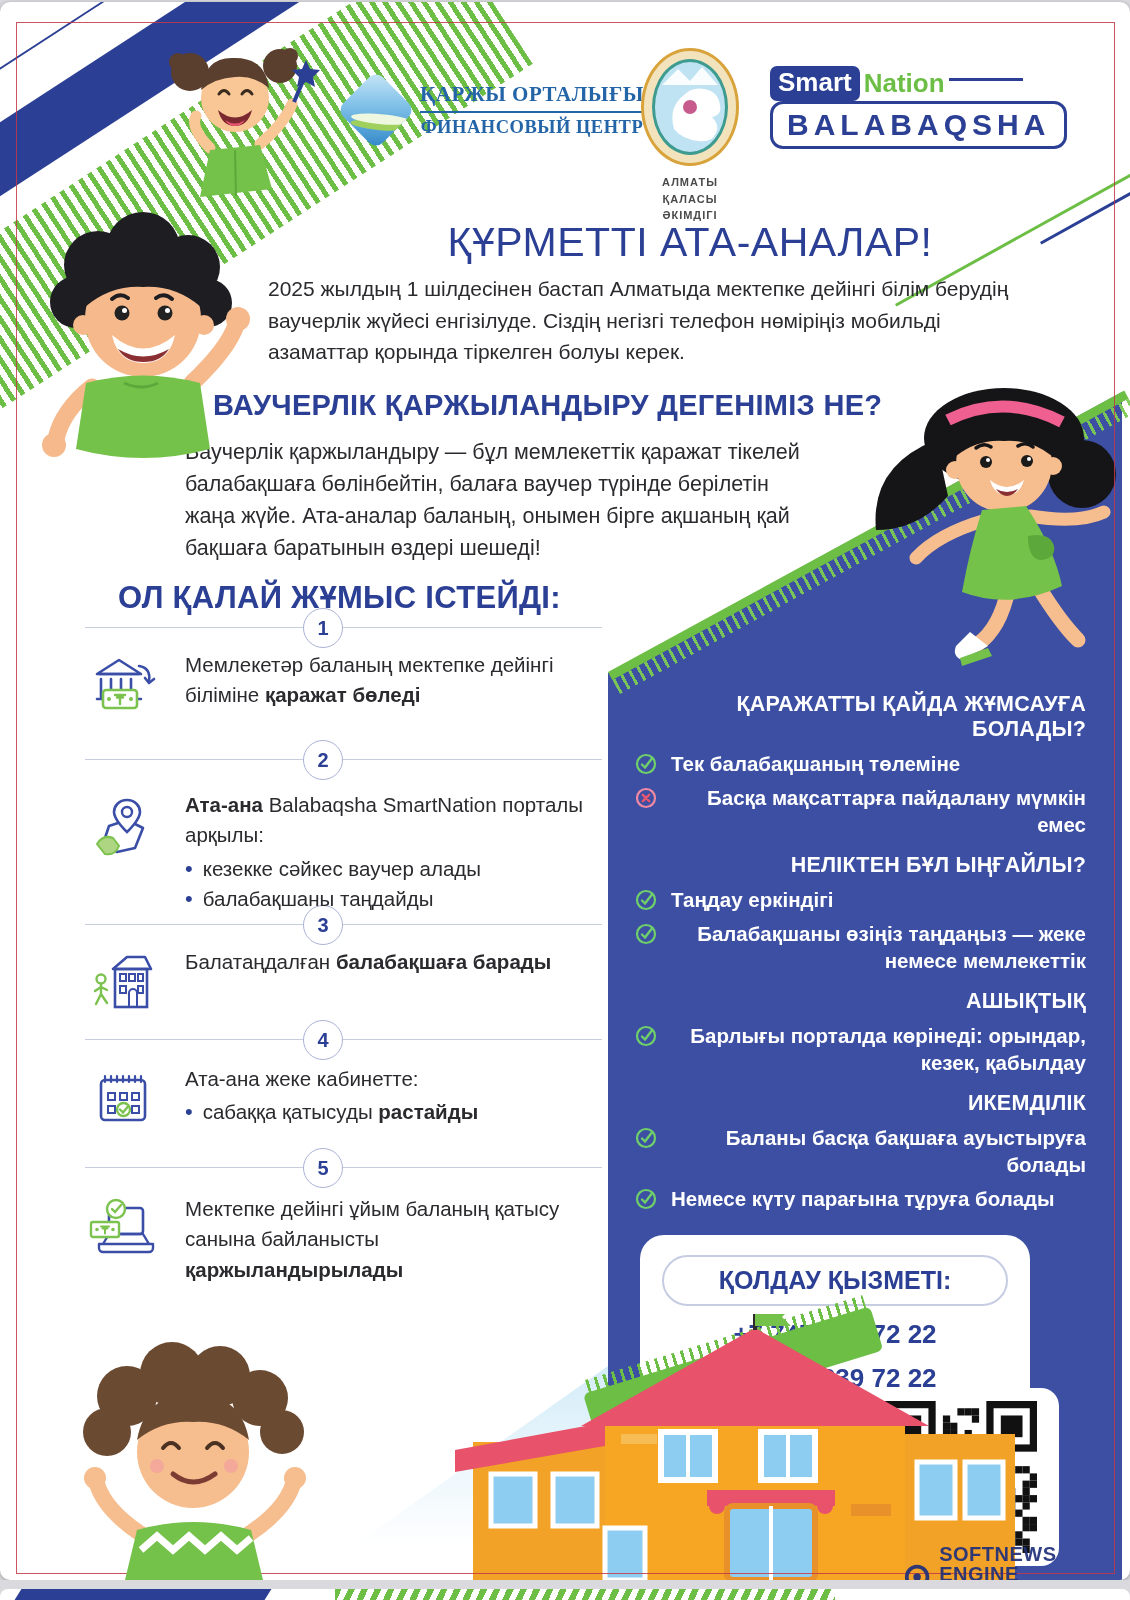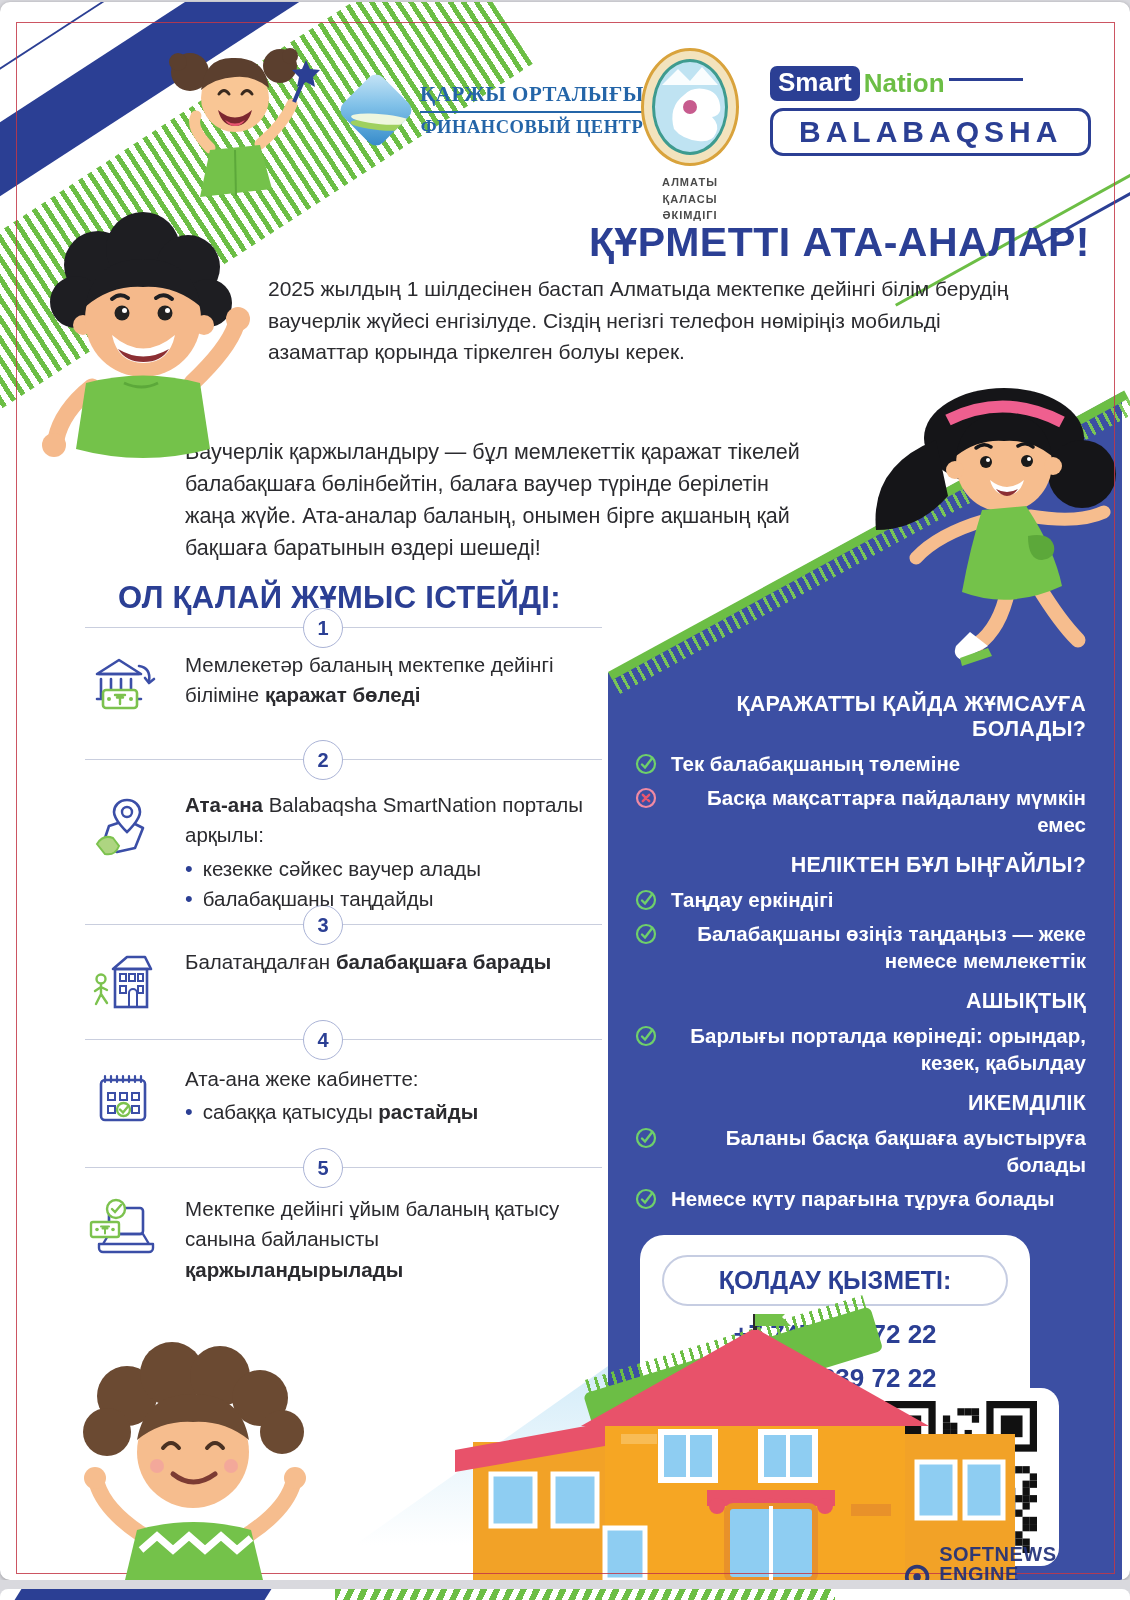--- a/index.html
+++ b/index.html
@@ -35,25 +35,25 @@
   .emblem-wrap{position:absolute;left:637px;top:46px;width:106px;text-align:center;z-index:3;}
   .emblem{width:92px;height:112px;margin:0 auto;border-radius:50%;background:#f3e3bd;border:3px solid #d9a33c;
           position:relative;overflow:hidden;}
   .emblem-inner{position:absolute;left:8px;top:8px;right:8px;bottom:8px;border-radius:50%;background:#bfe3f2;border:3px solid #3e9b8f;}
   .emblem-caption{margin-top:8px;font-size:11px;color:#4a4a4a;letter-spacing:1px;line-height:1.5;font-weight:700;}
   .brand{position:absolute;left:770px;top:64px;z-index:3;}
   .brand-top{display:flex;align-items:center;}
   .brand-smart{background:#2b3f94;color:#fff;font-weight:800;font-size:26px;padding:1px 8px 3px;border-radius:7px;}
   .brand-nation{color:#6cbe45;font-weight:800;font-size:26px;margin-left:4px;}
   .brand-line{flex:0 0 74px;border-bottom:3px solid #2b3f94;transform:translateY(-4px);margin-left:4px;}
-  .brand-box{margin-top:7px;border:3.5px solid #2b3f94;border-radius:13px;padding:4px 26px;color:#2b3f94;
+  .brand-box{border:3.5px solid #2b3f94;border-radius:13px;padding:4px 14px;color:#2b3f94;
              font-weight:800;font-size:30px;letter-spacing:5px;text-align:center;}
   
-  .title{position:absolute;left:290px;top:190px;width:800px;text-align:right;color:#2b3f94;
-         font-size:41px;font-weight:700;letter-spacing:.5px;z-index:3;}
+  .title{position:absolute;left:290px;top:190px;width:800px;text-align:center;color:#2b3f94;
+         font-size:41px;font-weight:400;letter-spacing:.5px;z-index:3;}
   .intro{position:absolute;left:268px;top:250px;width:755px;font-size:21px;line-height:1.5;color:#2b2b2f;z-index:3;}
   .voucher-title{position:absolute;left:213px;top:363px;color:#2b3f94;font-size:29px;font-weight:800;letter-spacing:.3px;z-index:3;}
   .voucher-text{position:absolute;left:185px;top:412px;width:630px;font-size:21.5px;line-height:1.5;color:#2b2b2f;z-index:3;}
   .steps-title{position:absolute;left:118px;top:552px;color:#2b3f94;font-size:31px;font-weight:800;letter-spacing:.3px;z-index:3;}
   
   .divider{position:absolute;left:85px;width:517px;border-top:1.5px solid #c9cede;z-index:3;}
   .stepnum{position:absolute;left:218px;top:-20px;width:38px;height:38px;border-radius:50%;background:#fff;
            border:1.5px solid #aab3d6;color:#2b3f94;font-weight:800;font-size:20px;
            display:flex;align-items:center;justify-content:center;}
   .step-row{position:absolute;left:85px;width:510px;display:flex;gap:22px;align-items:flex-start;z-index:3;}
@@ -148,20 +148,21 @@
       <span class="brand-smart">Smart</span>
       <span class="brand-nation">Nation</span>
       <span class="brand-line"></span>
     </div>
     <div class="brand-box">BALABAQSHA</div>
   </div>
 
   <h1 class="title">ҚҰРМЕТТІ АТА-АНАЛАР!</h1>
   <p class="intro">2025 жылдың 1 шілдесінен бастап Алматыда мектепке дейінгі білім берудің ваучерлік жүйесі енгізілуде. Сіздің негізгі телефон нөміріңіз мобильді азаматтар қорында тіркелген болуы керек.</p>
 
+  <h2 class="voucher-title">ВАУЧЕРЛІК ҚАРЖЫЛАНДЫРУ ДЕГЕНІМІЗ НЕ?</h2>
   <p class="voucher-text">Ваучерлік қаржыландыру — бұл мемлекеттік қаражат тікелей балабақшаға бөлінбейтін, балаға ваучер түрінде берілетін жаңа жүйе. Ата-аналар баланың, онымен бірге ақшаның қай бақшаға баратынын өздері шешеді!</p>
 
   <h2 class="steps-title">ОЛ ҚАЛАЙ ЖҰМЫС ІСТЕЙДІ:</h2>
 
   <div class="divider" style="top:625px">
     <span class="stepnum">1</span>
       </div>
   <div class="divider" style="top:757px">
     <span class="stepnum">2</span>
       </div>

